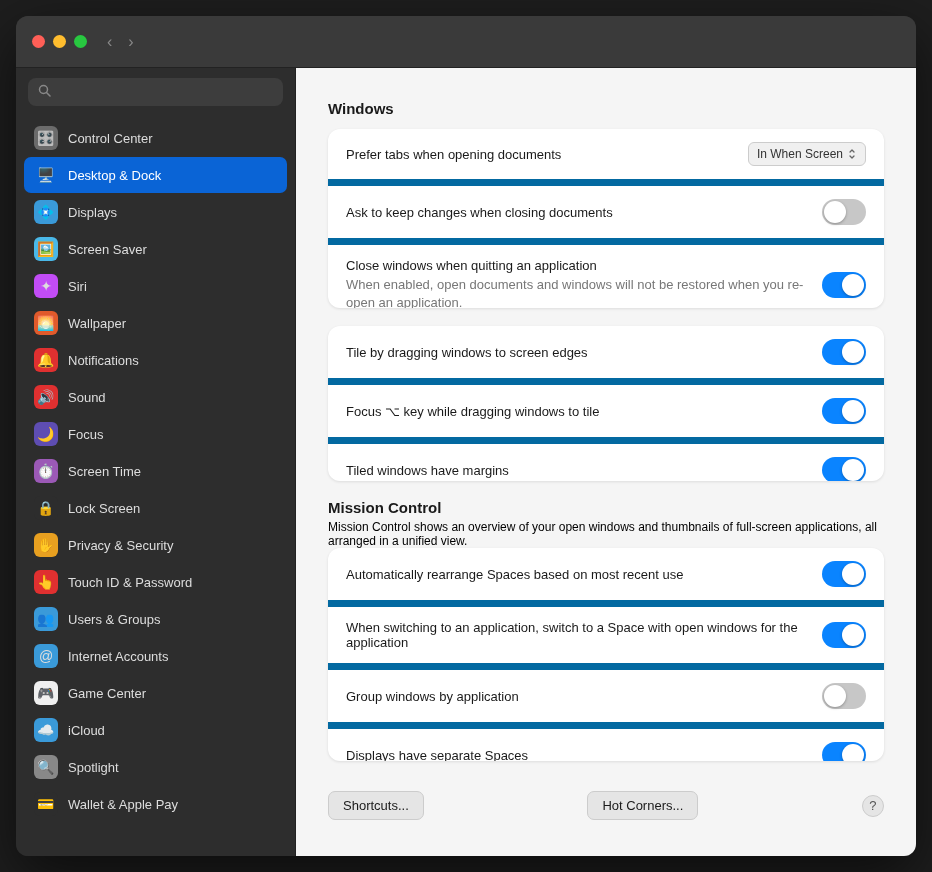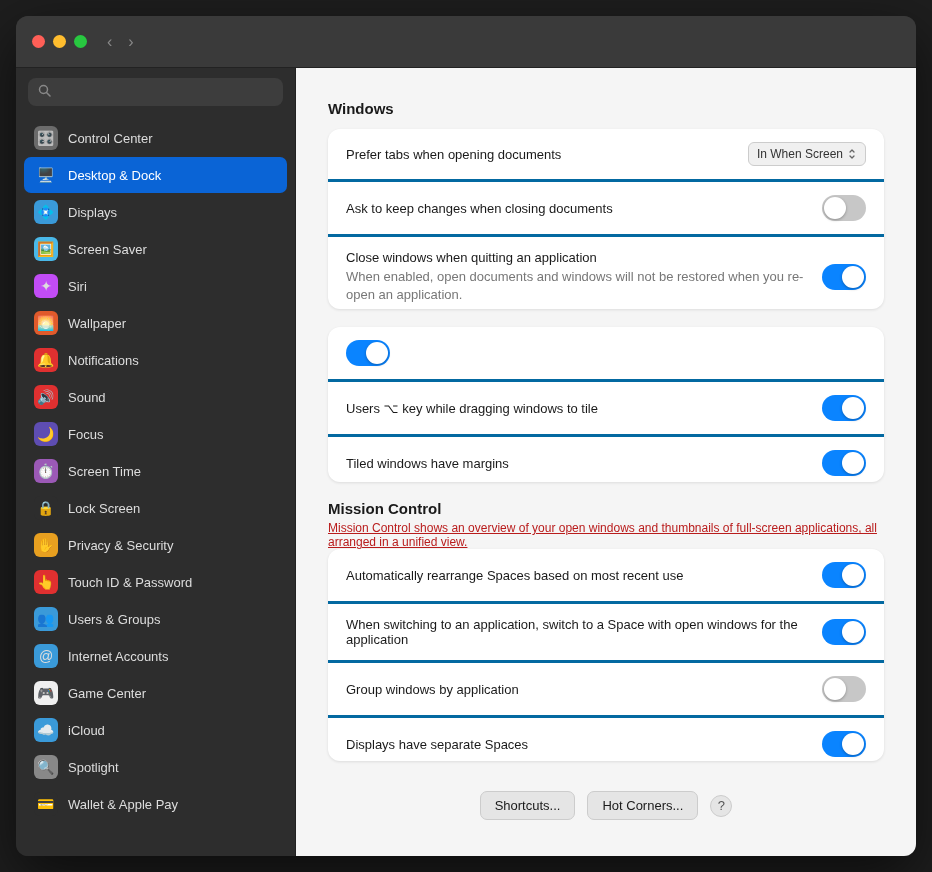--- a/index.html
+++ b/index.html
@@ -163,21 +163,21 @@
       background: #ffffff;
       border-radius: 12px;
       margin-bottom: 18px;
       overflow: hidden;
       box-shadow: 0 1px 3px rgba(0,0,0,0.1);
     }
     .setting-row {
       display: flex;
       align-items: center;
       padding: 13px 18px;
-      border-bottom: 3px solid #0369a1;
+      border-bottom: 7px solid #0369a1;
       gap: 12px;
     }
     .setting-row:last-child { border-bottom: none; }
     .setting-row-content {
       flex: 1;
     }
     .setting-label {
       font-size: 13px;
       color: #1a1a1a;
     }
@@ -226,24 +226,24 @@
       color: #333;
       display: flex;
       align-items: center;
       gap: 4px;
       cursor: pointer;
     }
     .select-control svg { color: #666; }
     
     .bottom-bar {
       display: flex;
-      justify-content: center;
+      justify-content: space-between;
       align-items: center;
       padding: 12px 0 4px;
-      gap: 12px;
+      gap: 24px;
     }
     .btn {
       background: #e5e5e5;
       border: 1px solid #ccc;
       border-radius: 7px;
       padding: 6px 14px;
       font-size: 13px;
       color: #1a1a1a;
       cursor: pointer;
     }
@@ -405,49 +405,52 @@
             </div>
             <div class="setting-control">
               <div class="toggle on">
                 <div class="toggle-knob"></div>
               </div>
             </div>
           </div>
         </div>
         <div class="settings-card">
           <div class="setting-row">
-            <div class="setting-control">
-              <div class="toggle on">
-                <div class="toggle-knob"></div>
-              </div>
-            </div>
-          </div>
-          <div class="setting-row">
-            <div class="setting-row-content">
-              <div class="setting-label">Users ⌥ key while dragging windows to tile</div>
+            <div class="setting-row-content">
+              <div class="setting-label">Tile by dragging windows to screen edges</div>
+            </div>
+            <div class="setting-control">
+              <div class="toggle on">
+                <div class="toggle-knob"></div>
+              </div>
+            </div>
+          </div>
+          <div class="setting-row">
+            <div class="setting-row-content">
+              <div class="setting-label">Focus ⌥ key while dragging windows to tile</div>
             </div>
             <div class="setting-control">
               <div class="toggle on">
                 <div class="toggle-knob"></div>
               </div>
             </div>
           </div>
           <div class="setting-row">
             <div class="setting-row-content">
               <div class="setting-label">Tiled windows have margins</div>
             </div>
             <div class="setting-control">
               <div class="toggle on">
                 <div class="toggle-knob"></div>
               </div>
             </div>
           </div>
         </div>
         <div class="section-title">Mission Control</div>
-        <div style="font-size: 12px; color: #b91c1c; margin-top: -8px; text-decoration: underline;">Mission Control shows an overview of your open windows and thumbnails of full-screen applications, all arranged in a unified view.</div>
+        <div style="font-size: 12px; color: #000000; margin-top: -8px;">Mission Control shows an overview of your open windows and thumbnails of full-screen applications, all arranged in a unified view.</div>
         <div class="settings-card">
           <div class="setting-row">
             <div class="setting-row-content">
               <div class="setting-label">Automatically rearrange Spaces based on most recent use</div>
             </div>
             <div class="setting-control">
               <div class="toggle on">
                 <div class="toggle-knob"></div>
               </div>
             </div>

